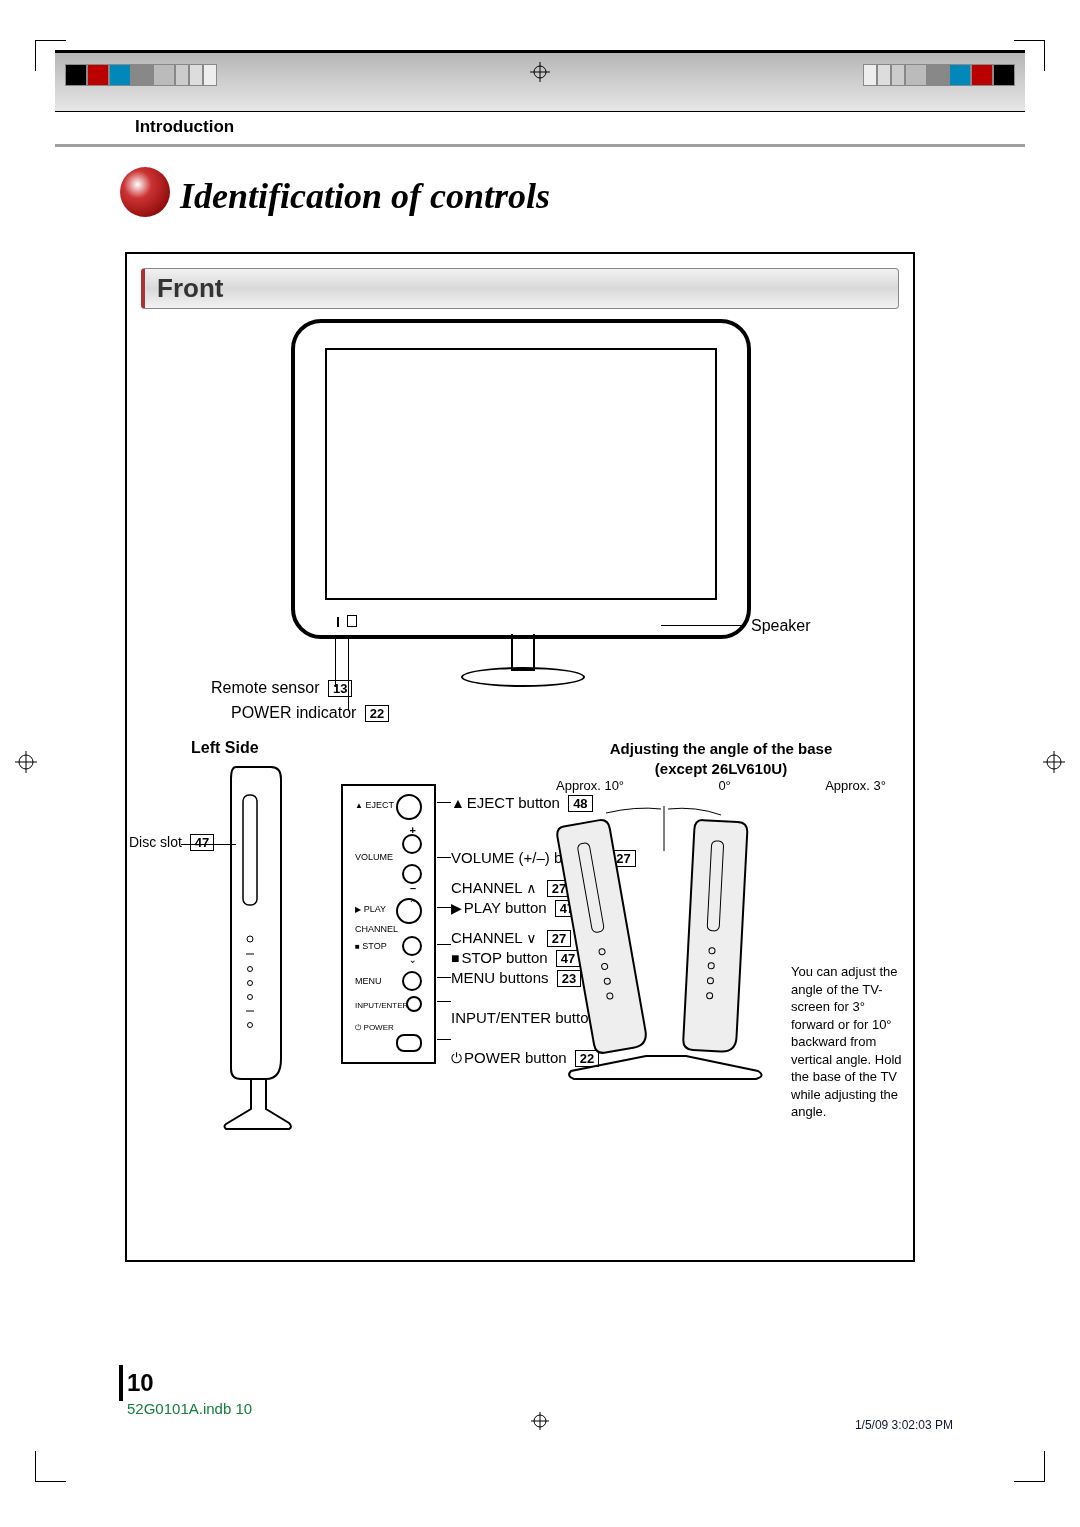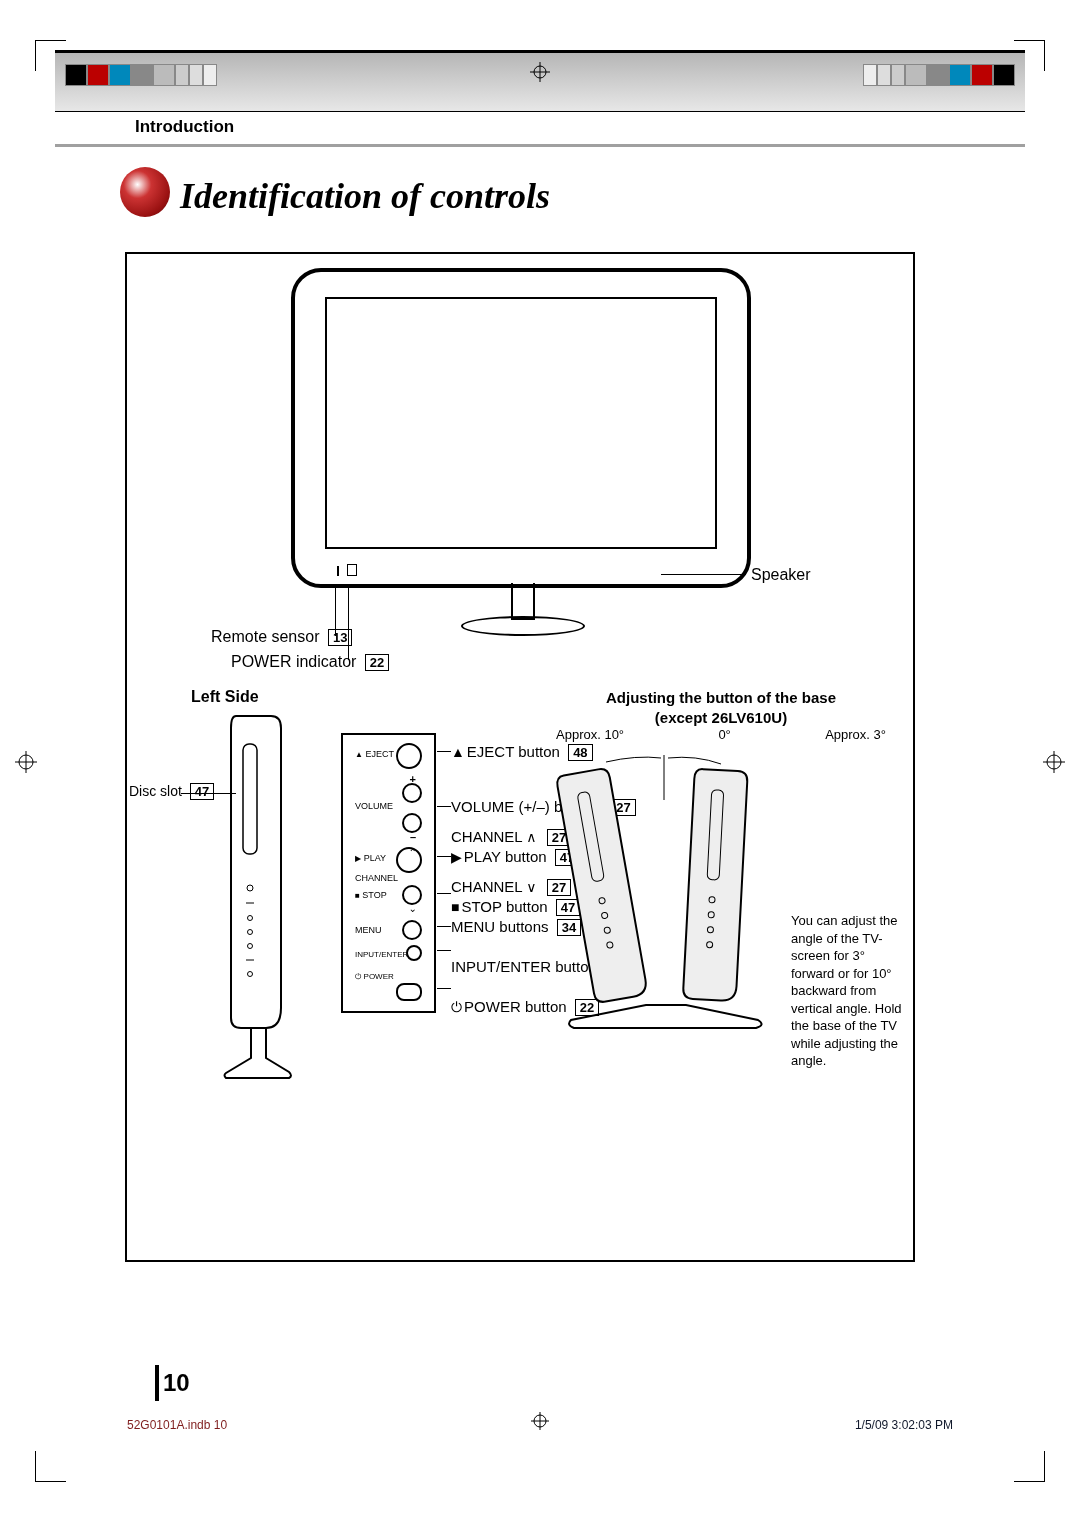--- a/index.html
+++ b/index.html
@@ -229,35 +229,34 @@
     line-height:1.35;
     margin-top:44px;
   }
 
   .page-num {
     position:absolute;
     left:72px;
     bottom:55px;
     font-size:24px;
     font-weight:bold;
-    margin-left:36px;
   }
   .page-num::before {
     content:"";
     position:absolute;
     left:-8px; top:-4px; bottom:-4px;
     width:4px;
     background:#000;
   }
   .footer-left {
     position:absolute;
     left:72px;
-    bottom:20px;
-    font-size:12px;
-    color:#7f1d1d;
+    bottom:35px;
+    font-size:15px;
+    color:#15803d;
   }
   .footer-right {
     position:absolute;
     right:72px;
     bottom:20px;
     font-size:12px;
     color:#0f172a;
   }
   .side-reg { position:absolute; top:50%; transform:translateY(-50%); }
   .side-reg.left { left:15px; }
@@ -323,20 +322,21 @@
   <div class="section-label">Introduction</div>
   <div class="sep-line"></div>
 
   <div class="title-row">
     <div class="red-dot"></div>
     <div class="title-text">Identification of controls</div>
   </div>
 
   <div class="content-box">
 
+    <div class="panel-header">Front</div>
     <div class="tv-diagram">
       <div class="tv-frame">
         <div class="tv-screen"></div>
         <div style="position:absolute;left:42px;bottom:8px;width:2px;height:10px;background:#000"></div>
         <div style="position:absolute;left:52px;bottom:8px;width:8px;height:10px;border:1px solid #000"></div>
       </div>
       <div class="tv-stand">
         <div class="stand-neck"></div>
         <div class="stand-base"></div>
       </div>
@@ -436,39 +436,39 @@
       </div>
       <div class="line-callout" style="left:296px;top:205px;width:14px"></div>
       <div class="side-label" style="top:210px">
         <span class="sym">■</span><span>STOP button</span>
         <span class="pgref">47</span>
       </div>
 
       <div class="line-callout" style="left:296px;top:238px;width:14px"></div>
       <div class="side-label" style="top:230px">
         <span>MENU buttons</span>
-        <span class="pgref">34</span>
+        <span class="pgref">23</span>
         <span class="pgref">63</span>
       </div>
 
       <div class="line-callout" style="left:296px;top:262px;width:14px"></div>
       <div class="side-label" style="top:270px">
         <span>INPUT/ENTER button</span>
         <span class="pgref">16</span>
       </div>
 
       <div class="line-callout" style="left:296px;top:300px;width:14px"></div>
       <div class="side-label" style="top:310px">
         <span class="sym">⏻</span><span>POWER  button</span>
         <span class="pgref">22</span>
       </div>
 
       <div class="angle-section">
         <div class="angle-title">
-          <span>Adjusting the button of the base</span><br>
+          <span>Adjusting the angle of the base</span><br>
           <span>(except 26LV610U)</span>
         </div>
         <div class="angle-labels">
           <span>Approx. 10°</span>
           <span>0°</span>
           <span>Approx. 3°</span>
         </div>
         <div class="angle-diagram">
           <svg viewBox="0 0 240 300" width="240" height="300">
 

